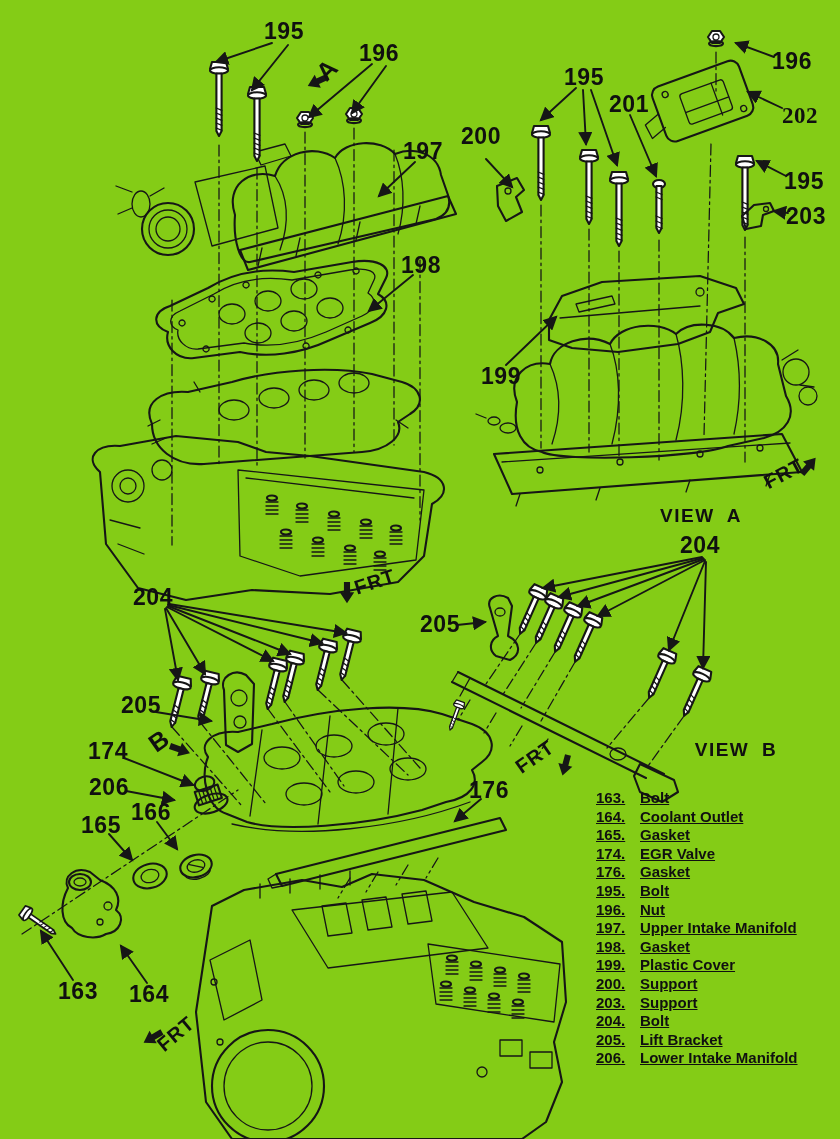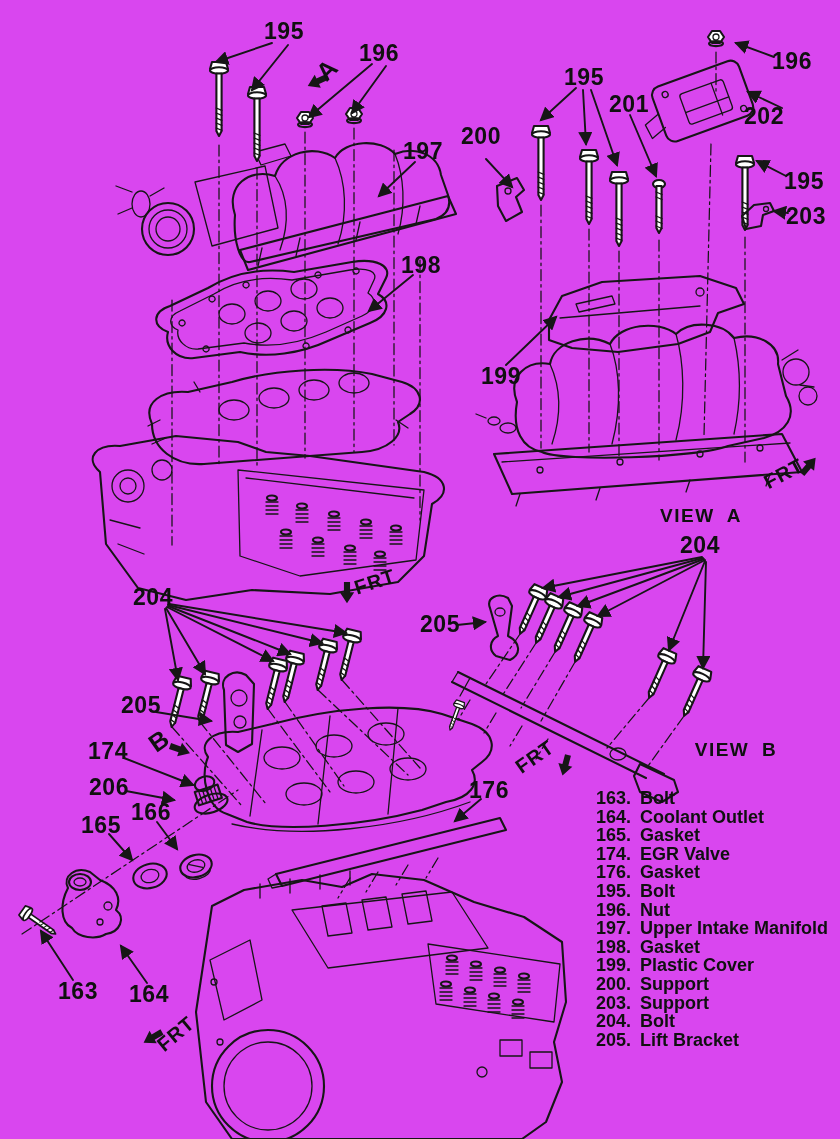--- a/index.html
+++ b/index.html
@@ -1,32 +1,32 @@
 <!DOCTYPE html>
 <html><head>
 <meta charset="utf-8">
 <style>
   html,body{margin:0;padding:0;background:#e8e8e8;}
-  .page{position:relative;width:840px;height:1139px;background:#d946ef;overflow:hidden;
+  .page{position:relative;width:840px;height:1139px;background:#84cc16;overflow:hidden;
         font-family:"Liberation Sans",sans-serif;color:#101010;}
   svg.art{position:absolute;left:0;top:0;}
   .art{stroke:#161616;fill:none;stroke-width:2.1;stroke-linecap:round;stroke-linejoin:round;}
   .o1{stroke-width:1.3;}
   .o2{stroke-width:2.1;}
   .dd{stroke-width:1.25;stroke-dasharray:11 4 2.5 4;}
   .ld{stroke-width:1.9;fill:none;marker-end:url(#ah);}
   .fw{fill:#ffffff;}
   .co{position:absolute;font-weight:700;white-space:nowrap;color:#101010;
       transform:translate(-50%,-50%);letter-spacing:.5px;}
   .co.num{font-size:23px;}
   .co.letter{font-size:25px;}
   .co.dir{font-size:20px;letter-spacing:1px;}
   .co.view{font-size:19px;letter-spacing:1.5px;word-spacing:6px;text-align:right;}
   #legend{position:absolute;left:596px;top:789px;}
-  .lrow{display:flex;font-size:18px;font-weight:700;line-height:18.6px;color:#101010;}
+  .lrow{display:flex;font-size:15px;font-weight:700;line-height:18.6px;color:#101010;text-decoration:underline;}
   .lnum{width:44px;}
 </style>
 </head>
 <body>
 
 <div class="page">
 
 <svg class="art" width="840" height="1139" viewBox="0 0 840 1139">
   <defs>
     <marker id="ah" viewBox="0 0 10 10" refX="8.5" refY="5" markerWidth="7.5" markerHeight="7.5" orient="auto-start-reverse">
@@ -312,21 +312,21 @@
 
 <div id="callouts">
       <div class="co num" style="left: 284px; top: 31px;">195</div>
       <div class="co num" style="left: 379px; top: 53px;">196</div>
       <div class="co letter" style="left: 327px; top: 70px; transform: translate(-50%, -50%) rotate(-45deg);">A</div>
       <div class="co num" style="left: 423px; top: 151px;">197</div>
       <div class="co num" style="left: 421px; top: 265px;">198</div>
       <div class="co num" style="left: 584px; top: 77px;">195</div>
       <div class="co num" style="left: 629px; top: 104px;">201</div>
       <div class="co num" style="left: 792px; top: 61px;">196</div>
-      <div class="co num" style="left: 764px; top: 116px;">202</div>
+      <div class="co num" style="left: 800px; top: 116px; font-family: Liberation Serif, serif;">202</div>
       <div class="co num" style="left: 481px; top: 136px;">200</div>
       <div class="co num" style="left: 804px; top: 181px;">195</div>
       <div class="co num" style="left: 806px; top: 216px;">203</div>
       <div class="co num" style="left: 501px; top: 376px;">199</div>
       <div class="co num" style="left: 153px; top: 597px;">204</div>
       <div class="co num" style="left: 141px; top: 705px;">205</div>
       <div class="co letter" style="left: 159px; top: 741px; transform: translate(-50%, -50%) rotate(-35deg);">B</div>
       <div class="co num" style="left: 108px; top: 751px;">174</div>
       <div class="co num" style="left: 109px; top: 787px;">206</div>
       <div class="co num" style="left: 151px; top: 812px; text-align: center;">166</div>
@@ -393,15 +393,19 @@
         <span class="lname">Support</span>
       </div>
       <div class="lrow">
         <span class="lnum">204.</span>
         <span class="lname">Bolt</span>
       </div>
       <div class="lrow">
         <span class="lnum">205.</span>
         <span class="lname">Lift Bracket</span>
       </div>
+      <div class="lrow">
+        <span class="lnum">206.</span>
+        <span class="lname">Lower Intake Manifold</span>
+      </div>
     </div>
 
 </div>
 
 </body></html>

